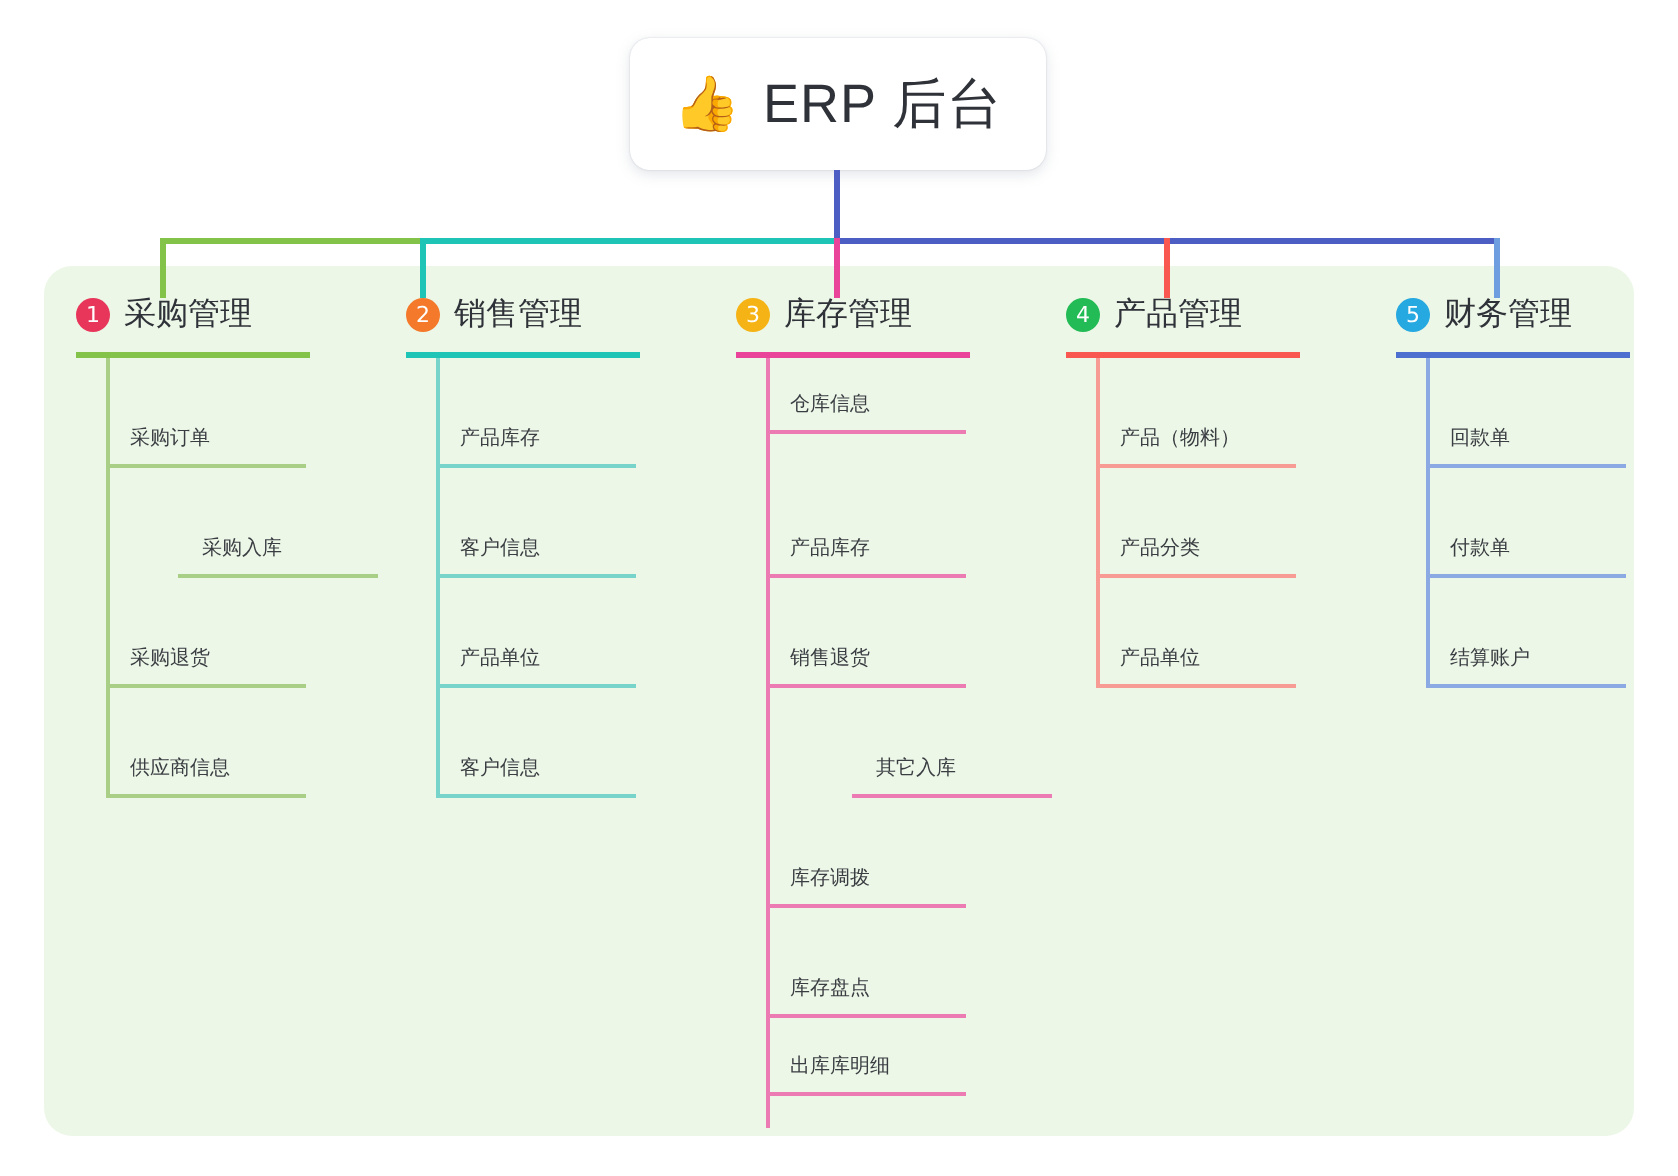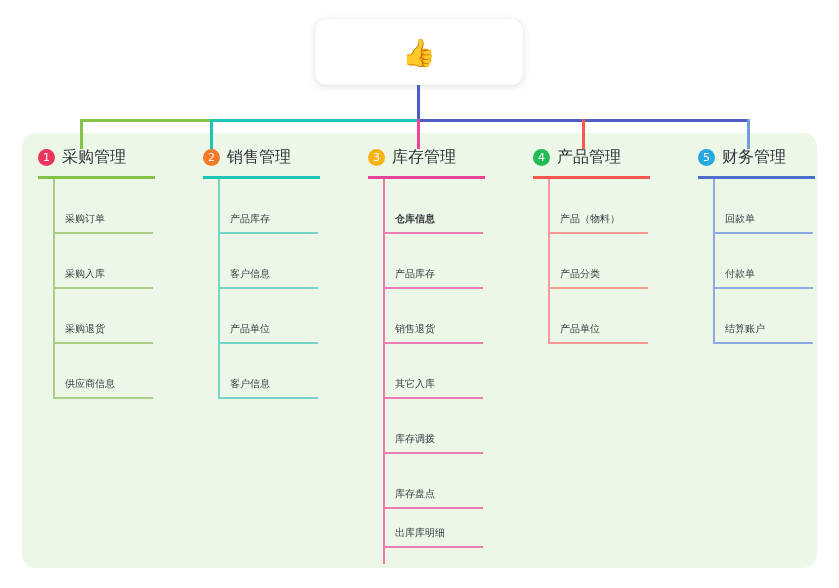--- a/index.html
+++ b/index.html
@@ -147,20 +147,21 @@
     height: 2px;
   }
 </style>
 </head>
 <body>
 
 <div id="panel" style="background: rgb(236, 247, 231);"></div>
 
 <div id="root-card">
   <span id="root-emoji">👍</span>
+  <span id="root-title">ERP 后台</span>
 </div>
 <div id="root-stem" style="background: rgb(76, 94, 196);"></div>
 
 <div id="bus-layer">
     <div class="bus-seg" style="left: 80px; width: 130px; background: rgb(131, 195, 74);"></div>
     <div class="bus-seg" style="left: 210px; width: 208px; background: rgb(30, 196, 182);"></div>
     <div class="bus-seg" style="left: 418px; width: 330px; background: rgb(76, 94, 196);"></div>
     <div class="drop" style="left: 80px; background: rgb(131, 195, 74);"></div>
     <div class="drop" style="left: 210px; background: rgb(30, 196, 182);"></div>
     <div class="drop" style="left: 417px; background: rgb(233, 68, 154);"></div>
@@ -172,21 +173,21 @@
       <div class="col-header">
         <span class="badge" style="background: rgb(232, 54, 91);">1</span>
         <span class="col-title">采购管理</span>
       </div>
       <div class="col-rule" style="background: rgb(131, 195, 74);"></div>
       <div class="spine" style="background: rgb(168, 207, 133); height: 220px;"></div>
       <div class="leaf" style="top: 35px;">
         <span class="leaf-text">采购订单</span>
         <div class="leaf-rule" style="background: rgb(168, 207, 133);"></div>
       </div>
-      <div class="leaf" style="top: 90px;">
+      <div class="leaf" style="top: 90px; margin-left: 36px;">
         <span class="leaf-text">采购入库</span>
         <div class="leaf-rule" style="background: rgb(168, 207, 133);"></div>
       </div>
       <div class="leaf" style="top: 145px;">
         <span class="leaf-text">采购退货</span>
         <div class="leaf-rule" style="background: rgb(168, 207, 133);"></div>
       </div>
       <div class="leaf" style="top: 200px;">
         <span class="leaf-text">供应商信息</span>
         <div class="leaf-rule" style="background: rgb(168, 207, 133);"></div>
@@ -216,33 +217,33 @@
         <div class="leaf-rule" style="background: rgb(119, 212, 203);"></div>
       </div>
     </div>
     <div class="column" style="left: 360px;">
       <div class="col-header">
         <span class="badge" style="background: rgb(245, 179, 21);">3</span>
         <span class="col-title">库存管理</span>
       </div>
       <div class="col-rule" style="background: rgb(233, 68, 154);"></div>
       <div class="spine" style="background: rgb(236, 122, 179); height: 385px;"></div>
-      <div class="leaf" style="top: 35px; font-weight: bold;">
+      <div class="leaf" style="top: 18px;">
         <span class="leaf-text">仓库信息</span>
         <div class="leaf-rule" style="background: rgb(236, 122, 179);"></div>
       </div>
       <div class="leaf" style="top: 90px;">
         <span class="leaf-text">产品库存</span>
         <div class="leaf-rule" style="background: rgb(236, 122, 179);"></div>
       </div>
       <div class="leaf" style="top: 145px;">
         <span class="leaf-text">销售退货</span>
         <div class="leaf-rule" style="background: rgb(236, 122, 179);"></div>
       </div>
-      <div class="leaf" style="top: 200px;">
+      <div class="leaf" style="top: 200px; margin-left: 43px;">
         <span class="leaf-text">其它入库</span>
         <div class="leaf-rule" style="background: rgb(236, 122, 179);"></div>
       </div>
       <div class="leaf" style="top: 255px;">
         <span class="leaf-text">库存调拨</span>
         <div class="leaf-rule" style="background: rgb(236, 122, 179);"></div>
       </div>
       <div class="leaf" style="top: 310px;">
         <span class="leaf-text">库存盘点</span>
         <div class="leaf-rule" style="background: rgb(236, 122, 179);"></div>

